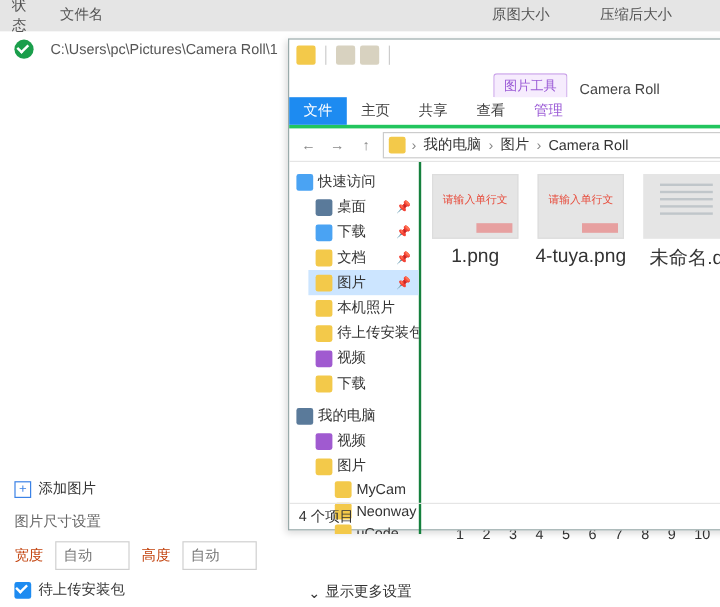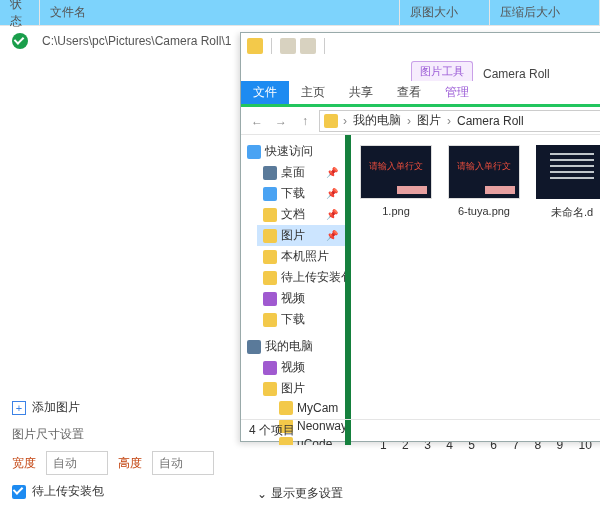--- a/index.html
+++ b/index.html
@@ -1,18 +1,18 @@
 <!DOCTYPE html>
 <html><head>
 <meta charset="utf-8">
 <style>
 *{box-sizing:border-box;margin:0;padding:0;font-family:"Microsoft YaHei",sans-serif;font-size:12px;color:#333}
 body{width:600px;height:506px;background:#fff;position:relative;overflow:hidden}
 .main-app{width:600px;height:506px}
-.tbl-head{display:flex;height:26px;align-items:center;border-bottom:1px solid #e5e5e5;background:#7dd3fc}
+.tbl-head{display:flex;height:26px;align-items:center;border-bottom:1px solid #e5e5e5;background:#e5e5e5}
 .tbl-head div{padding:0 10px;border-right:1px solid #e5e5e5;height:100%;display:flex;align-items:center;color:#555}
 .col-status{width:40px}.col-fname{flex:1}.col-osize{width:90px}.col-csize{width:110px}
 .row1{display:flex;align-items:center;height:30px;padding:0 6px}
 .check-ok{width:16px;height:16px;border-radius:50%;background:#1a9e4b;position:relative;margin-left:6px;margin-right:14px}
 .check-ok:after{content:"";position:absolute;left:4px;top:2px;width:4px;height:7px;border:solid #fff;border-width:0 2px 2px 0;transform:rotate(45deg)}
 .path{color:#555}
 .bottom-panel{position:absolute;left:0;right:0;bottom:0;padding:10px 12px 6px}
 .add-img{color:#3b82e6;display:flex;align-items:center;gap:6px;margin-bottom:10px;cursor:pointer}
 .plus-box{width:14px;height:14px;border:1px solid #3b82e6;display:flex;align-items:center;justify-content:center;color:#3b82e6;font-size:11px}
 .sec-title{color:#666;margin-bottom:8px}
@@ -37,38 +37,38 @@
 .rtab.active{background:#1d8bf1;color:#fff}
 .rtab.mgmt{color:#9b5bd6}
 .nav-row{height:28px;display:flex;align-items:center;padding:0 6px;gap:4px;border-bottom:1px solid #e5e5e5}
 .nav-arrow{width:20px;height:20px;display:flex;align-items:center;justify-content:center;color:#888;cursor:pointer}
 .addr-bar{flex:1;height:22px;border:1px solid #ccc;display:flex;align-items:center;padding:0 4px;gap:2px}
 .addr-bar .fold{width:14px;height:14px;background:#f3c94a;border-radius:2px}
 .crumb{display:flex;align-items:center;color:#444}
 .crumb span{padding:0 3px}
 .crumb .sep{color:#888}
 .explorer-body{display:flex;height:310px}
-.tree{width:110px;border-right:6px solid #15803d;padding:6px 0;overflow:hidden}
+.tree{width:110px;border-right:2px solid #15803d;padding:6px 0;overflow:hidden}
 .tree-item{display:flex;align-items:center;padding:2px 6px;gap:4px;cursor:pointer;white-space:nowrap}
 .tree-item.sel{background:#cce5ff}
 .ti-icon{width:14px;height:14px;background:#f3c94a;border-radius:2px;flex-shrink:0}
 .ti-icon.star{background:#4aa3f3}
 .ti-icon.pc{background:#5a7a9a}
 .ti-icon.vid{background:#a05ad0}
 .ti-icon.dl{background:#4aa3f3}
 .pin{margin-left:auto;color:#bbb;font-size:10px}
 .file-pane{flex:1;padding:10px 6px;display:flex;gap:10px;align-items:flex-start}
 .file-item{width:78px;text-align:center;cursor:pointer}
-.thumb{width:72px;height:54px;border:1px solid #ddd;margin:0 auto 6px;background:#0f172a;position:relative;overflow:hidden}
+.thumb{width:72px;height:54px;border:1px solid #ddd;margin:0 auto 6px;background:#e5e5e5;position:relative;overflow:hidden}
 .thumb .redtxt{color:#e74c3c;font-size:9px;position:absolute;top:14px;left:0;right:0;text-align:center}
 .thumb .redbar{position:absolute;right:4px;bottom:4px;width:30px;height:8px;background:#e7a0a0}
 .thumb.doc{border:none}
 .thumb.doc .lines{position:absolute;top:8px;left:14px;right:14px}
 .thumb.doc .lines div{height:2px;background:#c0c6ca;margin-bottom:4px}
-.fname{font-size:11px;color:#333;word-break:break-all}
+.fname{font-size:16px;color:#333;word-break:break-all}
 .status-bar{position:absolute;bottom:0;left:0;right:0;height:22px;border-top:1px solid #e5e5e5;display:flex;align-items:center;padding:0 8px;color:#666}
 .slider-area{position:absolute;right:8px;bottom:54px;left:380px}
 .slider-track{position:relative;height:4px;background:#b8d4f0;border-radius:2px;margin-bottom:4px}
 .slider-fill{position:absolute;left:0;width:26%;height:100%;background:#3b82e6;border-radius:2px}
 .slider-knob{position:absolute;left:26%;top:-5px;width:12px;height:12px;border-radius:50%;background:#fff;border:2px solid #3b82e6;transform:translateX(-50%)}
 .slider-ticks{display:flex;justify-content:space-between;color:#888;font-size:11px}
 .tree-group{margin-bottom:6px}
 .tree-sub{padding-left:16px}
 </style>
 </head>
@@ -249,21 +249,21 @@
             <div class="redtxt">请输入单行文</div>
             <div class="redbar"></div>
           </div>
         <div class="fname">1.png</div>
       </div>
       <div class="file-item">
         <div class="thumb">
             <div class="redtxt">请输入单行文</div>
             <div class="redbar"></div>
           </div>
-        <div class="fname">6-tuya.png</div>
+        <div class="fname">4-tuya.png</div>
       </div>
       <div class="file-item">
         <div class="thumb doc">
             <div class="lines">
               <div></div>
               <div></div>
               <div></div>
               <div></div>
               <div></div>
             </div>

